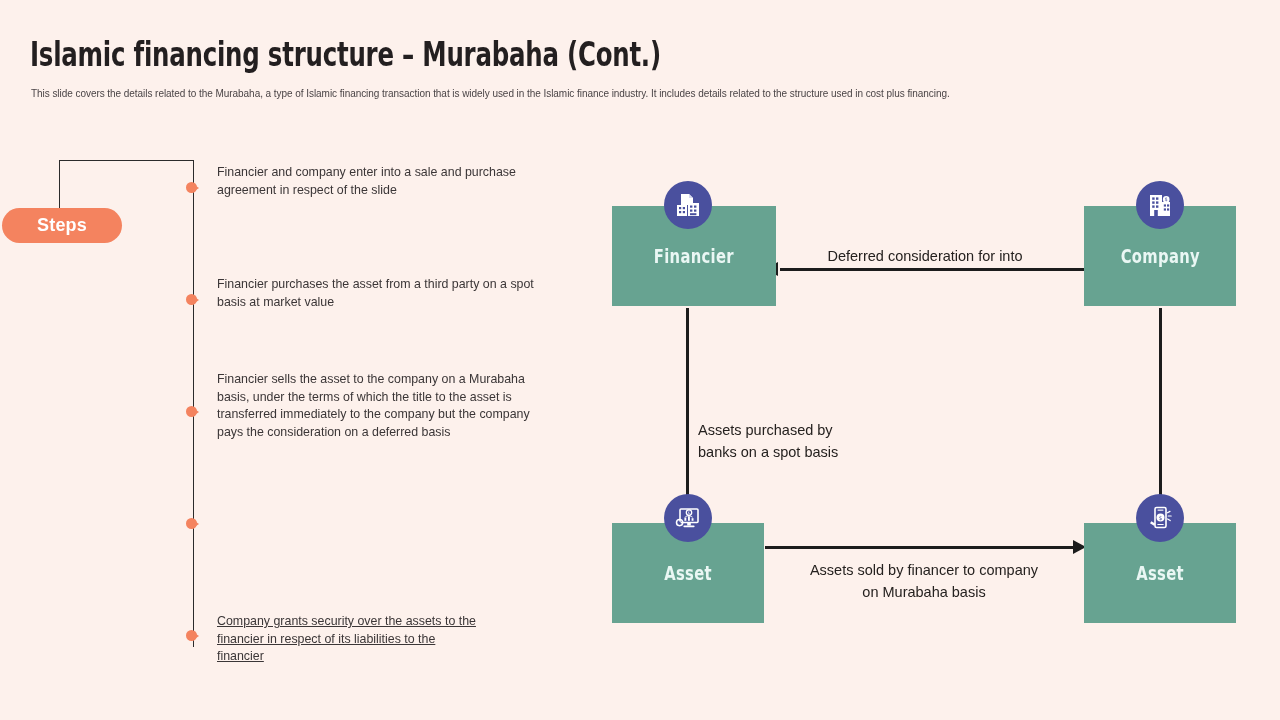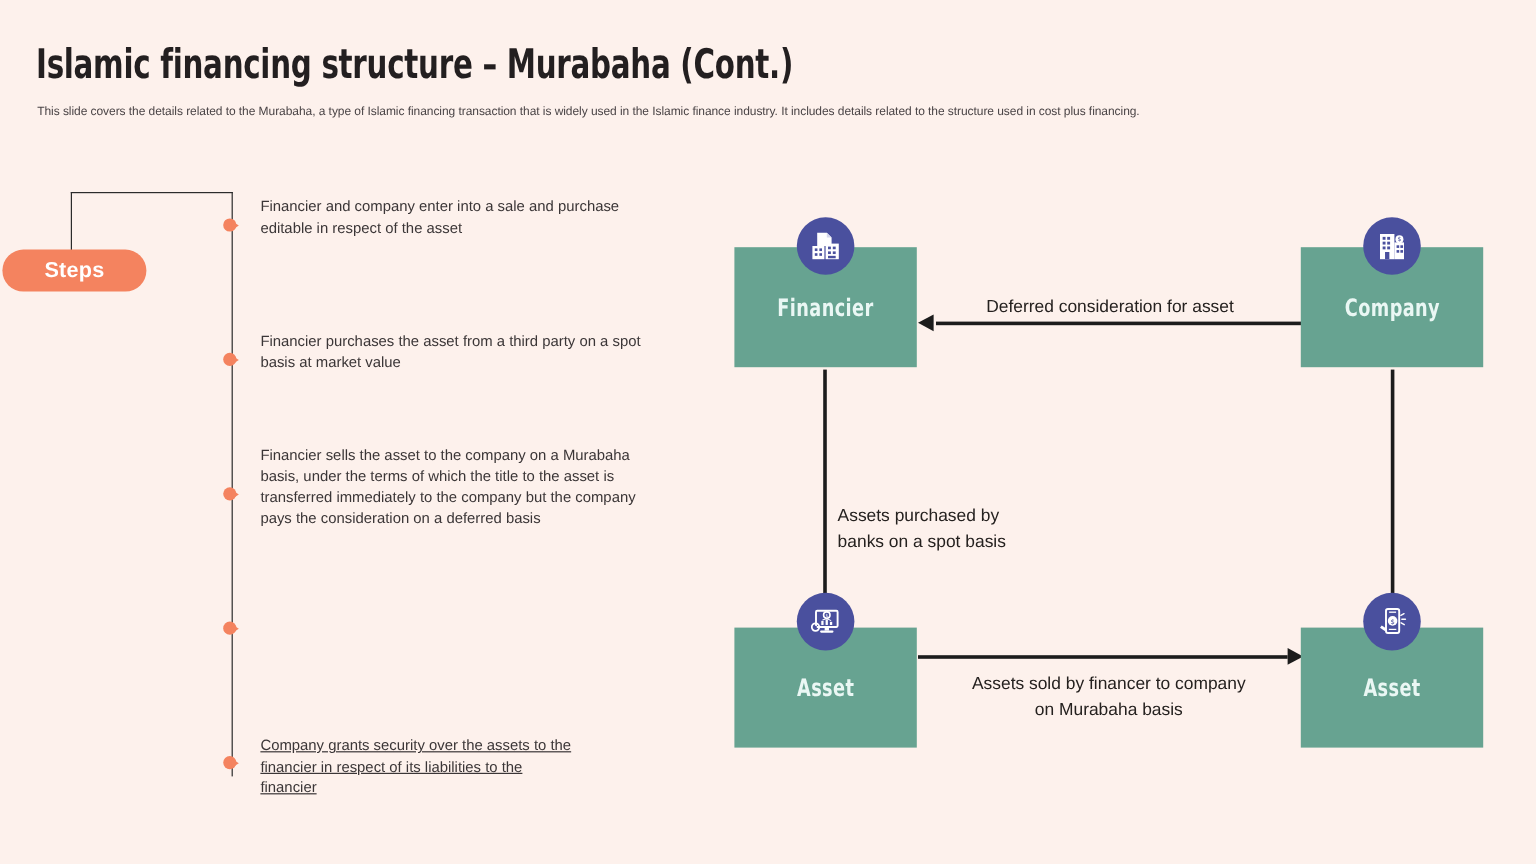--- a/index.html
+++ b/index.html
@@ -144,21 +144,21 @@
   <div class="spine"></div>
 
   <div class="steps-pill">
     <span>Steps</span>
   </div>
 
   <div class="marker" style="top:182px;">
     <span class="dot"></span>
     <span class="tip"></span>
   </div>
-  <div class="step-text" style="top:164px;">Financier and company enter into a sale and purchase editable in respect of the asset</div>
+  <div class="step-text" style="top:164px;">Financier and company enter into a sale and purchase agreement in respect of the slide</div>
 
   <div class="marker" style="top:294px;">
     <span class="dot"></span>
     <span class="tip"></span>
   </div>
   <div class="step-text" style="top:276px;">Financier purchases the asset from a third party on a spot basis at market value</div>
 
   <div class="marker" style="top:406px;">
     <span class="dot"></span>
     <span class="tip"></span>
@@ -179,21 +179,21 @@
   <div class="hline" style="left:780px; top:268px; width:306px;"></div>
   <div class="arrow-left" style="left:765px; top:262px;"></div>
 
   <div class="vline" style="left:686px; top:308px; height:200px;"></div>
 
   <div class="vline" style="left:1159px; top:308px; height:200px;"></div>
 
   <div class="hline" style="left:765px; top:546px; width:308px;"></div>
   <div class="arrow-right" style="left:1073px; top:540px;"></div>
 
-  <div class="box" style="left:612px; top:206px; width:152px; height:100px;">
+  <div class="box" style="left:612px; top:206px; width:164px; height:100px;">
     <span class="box-label">Financier</span>
   </div>
   <div class="box" style="left:1084px; top:206px; width:152px; height:100px;">
     <span class="box-label">Company</span>
   </div>
   <div class="box" style="left:612px; top:523px; width:152px; height:100px;">
     <span class="box-label">Asset</span>
   </div>
   <div class="box" style="left:1084px; top:523px; width:152px; height:100px;">
     <span class="box-label">Asset</span>
@@ -258,21 +258,21 @@
       <rect x="9" y="3.5" width="11" height="20" rx="1.6" fill="none" stroke="#FFFFFF" stroke-width="1.6"></rect>
       <rect x="11.6" y="5.6" width="5.8" height="1.1" fill="#FFFFFF"></rect>
       <circle cx="14.5" cy="13.4" r="4" fill="#FFFFFF"></circle>
       <text x="14.5" y="15.6" font-size="5.6" font-family="DejaVu Sans" fill="#4A509E" text-anchor="middle">$</text>
       <rect x="11.4" y="20" width="6.2" height="1" fill="#FFFFFF"></rect>
       <path d="M5.4 17.2 l4 2.6 l-1.4 2 l-4-2.6 Z" fill="#FFFFFF"></path>
       <path d="M21.4 8.8 l2.6 -1.4 M22.2 12 l3 0 M21.6 15 l2.6 1.6" stroke="#FFFFFF" stroke-width="1.2" stroke-linecap="round"></path>
     </svg>
   </div>
 
-  <div class="edge-label" style="left:790px; top:245px; width:270px;">Deferred consideration for asset</div>
+  <div class="edge-label" style="left:790px; top:245px; width:270px;">Deferred consideration for into</div>
 
   <div class="edge-label" style="left:776px; top:559px; width:296px;">
     <span>Assets sold by financer to company</span><br>
     <span>on Murabaha basis</span>
   </div>
 
   <div class="edge-label left-align" style="left:698px; top:419px; width:230px;">
     <span>Assets purchased by</span><br>
     <span>banks on a spot basis</span>
   </div>

